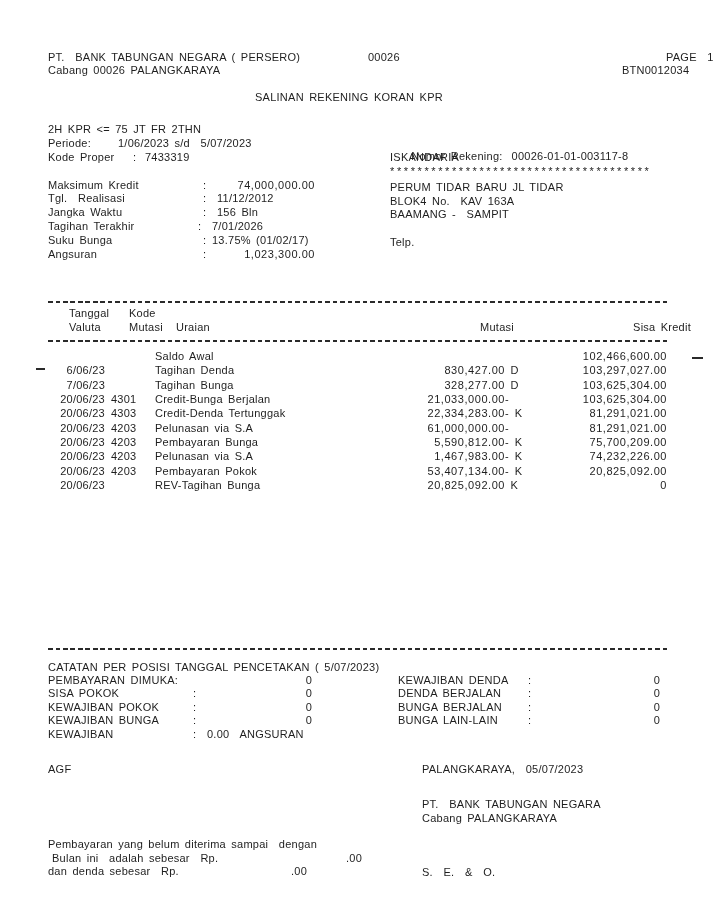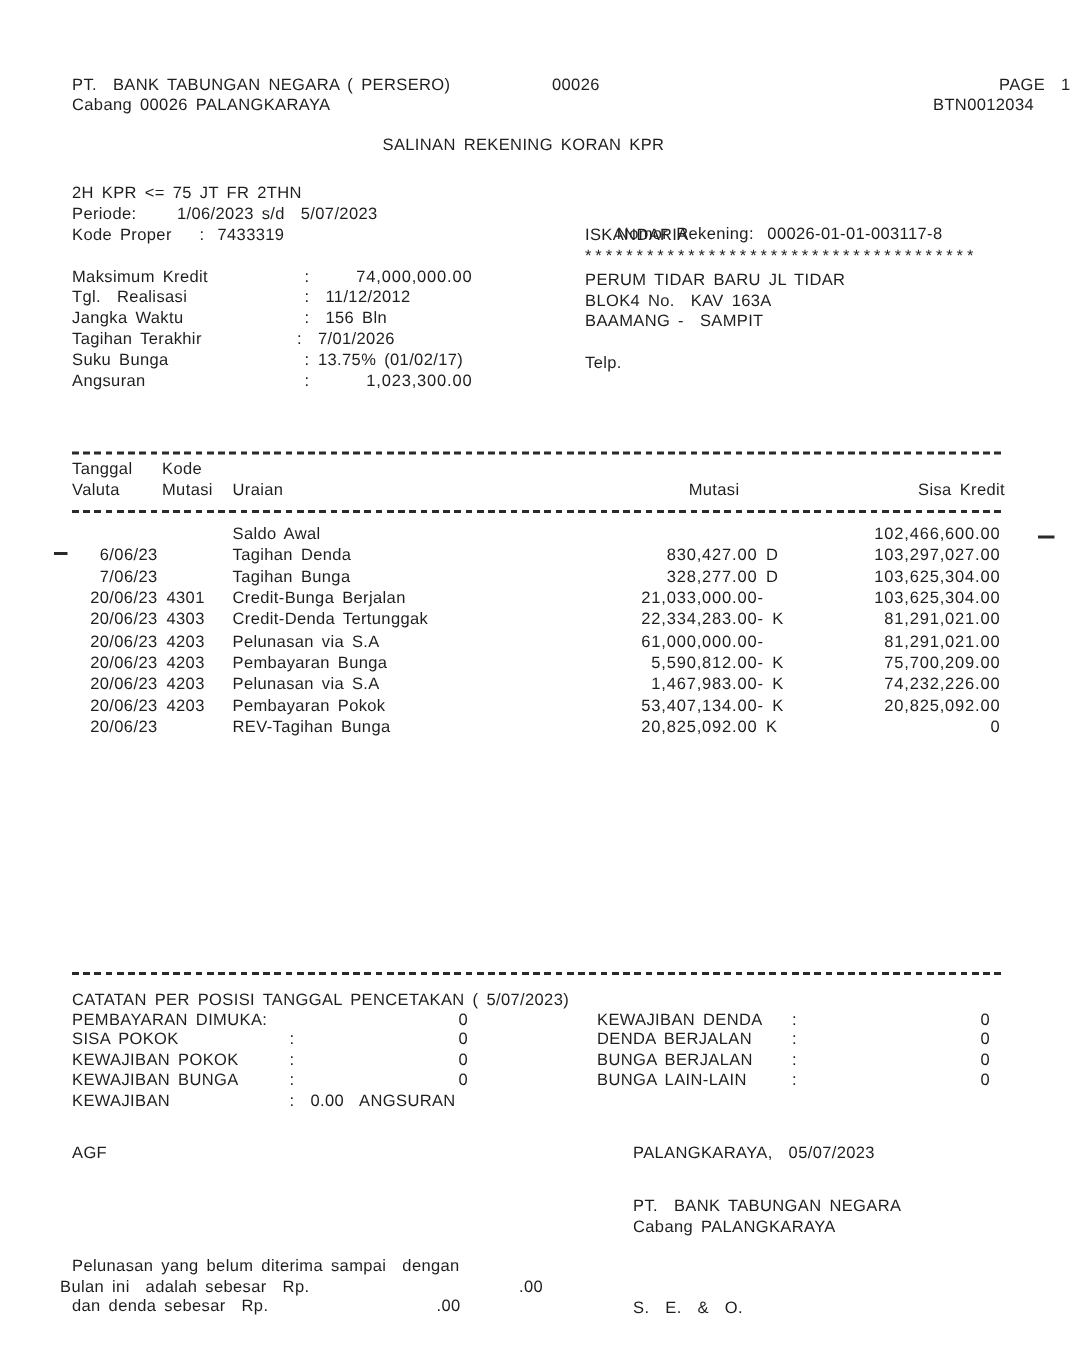--- a/index.html
+++ b/index.html
@@ -28,21 +28,21 @@
   
   .trow{position:absolute;left:45px;width:640px;height:13px;}
   .trow span{position:absolute;white-space:pre;line-height:12px;}
   .td{left:0;width:60px;text-align:right;}
   .tk{left:66px;width:45px;}
   .tu{left:110px;}
   .tm{left:260px;width:200px;text-align:right;letter-spacing:0.55px;}
   .ts{left:460px;letter-spacing:0.55px;}
   .tc{left:480px;width:142px;text-align:right;letter-spacing:0.55px;}
   
-  .th{position:absolute;white-space:pre;line-height:12px;}
+  .th{position:absolute;white-space:pre;line-height:12px;margin-left:21px;}
   
   .nlrow{position:absolute;left:48px;width:330px;height:13px;}
   .nlrow span{position:absolute;white-space:pre;line-height:12px;}
   .nllbl{left:0;}
   .nlcol{left:145px;}
   .nlv{left:200px;width:64px;text-align:right;}
   .nlvang{left:159px;}
   .nrrow{position:absolute;left:398px;width:290px;height:13px;}
   .nrrow span{position:absolute;white-space:pre;line-height:12px;}
   .nrlbl{left:0;}
@@ -254,20 +254,20 @@
   <div class="nrrow" style="top:714px;">
     <span class="nrlbl">BUNGA LAIN-LAIN</span>
       <span class="nrcol">:</span>
       <span class="nrv">0</span>
   </div>
 
   <div class="abs" style="left:48px;top:763px;">AGF</div>
   <div class="abs" style="left:422px;top:763px;">PALANGKARAYA,  05/07/2023</div>
   <div class="abs" style="left:422px;top:798px;">PT.  BANK TABUNGAN NEGARA</div>
   <div class="abs" style="left:422px;top:812px;">Cabang PALANGKARAYA</div>
-  <div class="abs" style="left:48px;top:838px;">Pelunasan yang belum diterima sampai  dengan</div>
-  <div class="abs" style="left:40px;top:852px;text-align:center;">Bulan ini  adalah sebesar  Rp.</div>
+  <div class="abs" style="left:48px;top:838px;">Pembayaran yang belum diterima sampai  dengan</div>
+  <div class="abs" style="left:52px;top:852px;text-align:center;">Bulan ini  adalah sebesar  Rp.</div>
   <div class="abs" style="left:346px;top:852px;">.00</div>
   <div class="abs" style="left:48px;top:865px;">dan denda sebesar  Rp.</div>
   <div class="abs" style="left:291px;top:865px;">.00</div>
   <div class="abs" style="left:422px;top:866px;">S.  E.  &amp;  O.</div>
 
 </div>
 
 </body></html>

